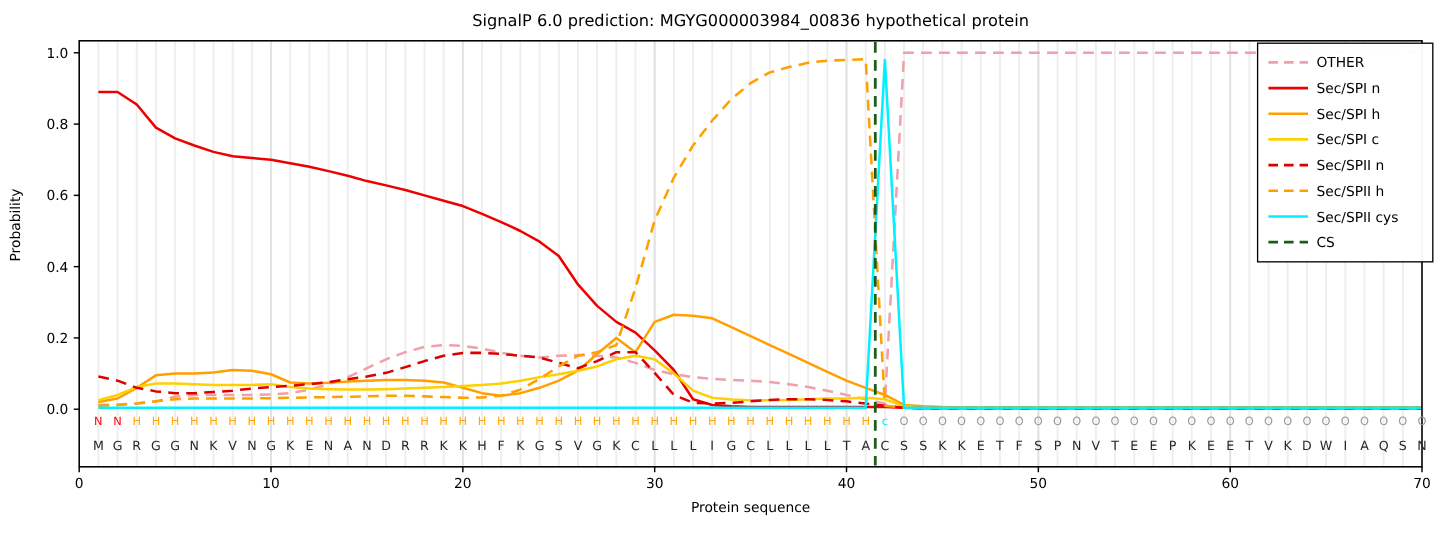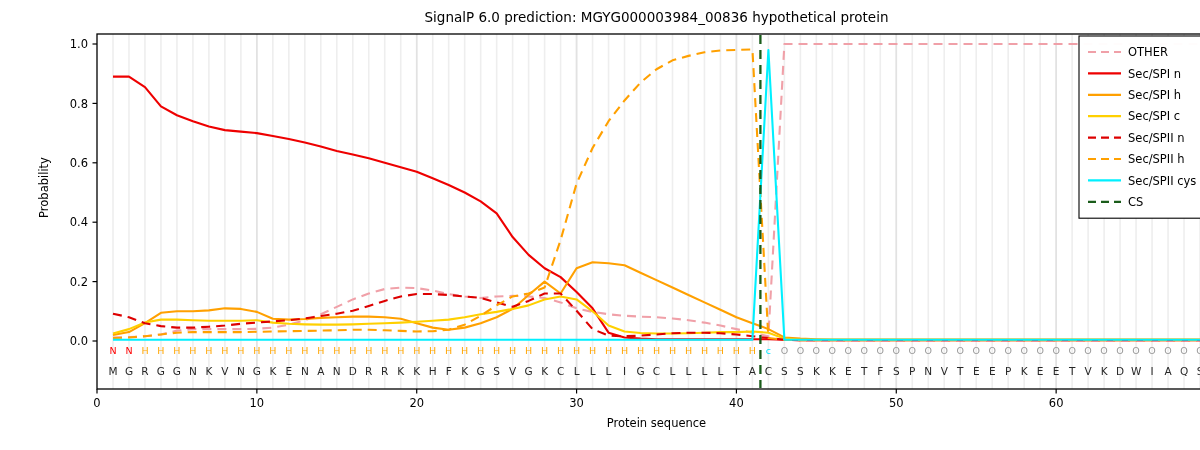--- a/index.html
+++ b/index.html
@@ -1,17 +1,17 @@
 <!DOCTYPE html>
 <html><head>
 <meta charset="utf-8">
 <style>
   html,body{margin:0;padding:0;background:#ffffff;}
   body{width:1200px;height:450px;font-family:"DejaVu Sans",sans-serif;overflow:hidden;}
-  #figure{position:relative;width:1009px;height:450px;padding-left:31px;}
+  #figure{position:relative;width:1009px;height:450px;}
   svg{display:block;}
   .ttl{font-size:13.5px;fill:#000;}
   .axlbl{font-size:11.5px;fill:#000;}
   .tick{font-size:11.5px;fill:#000;}
   .seqch{font-size:10.5px;fill:#262626;font-family:"DejaVu Sans",sans-serif;}
   .regch{font-size:9.5px;font-family:"DejaVu Sans",sans-serif;}
   .lgtxt{font-size:11.5px;fill:#000;}
 </style>
 </head>
 <body>

